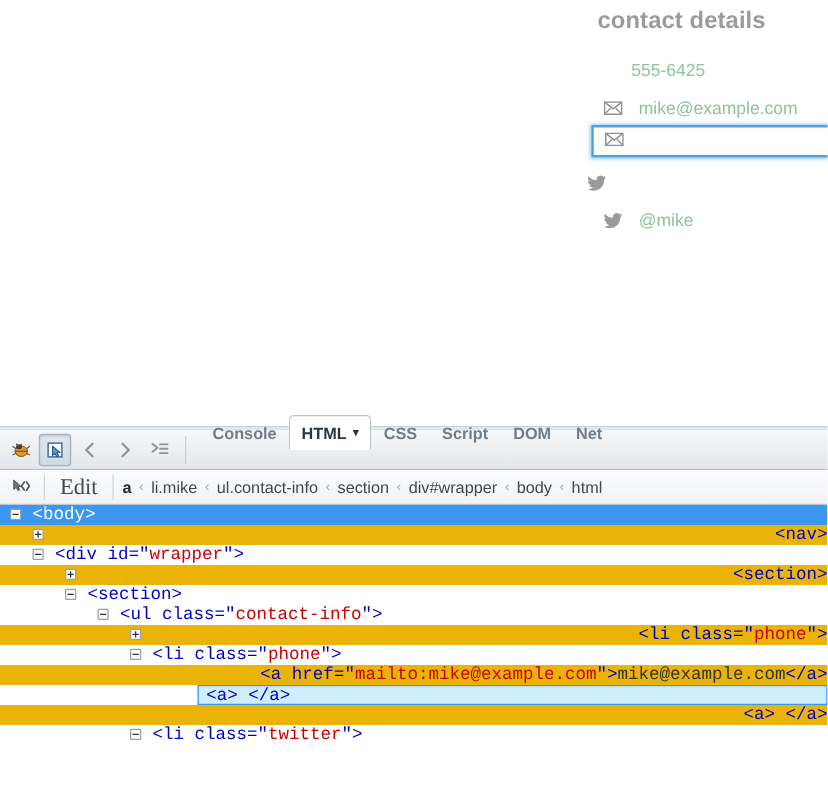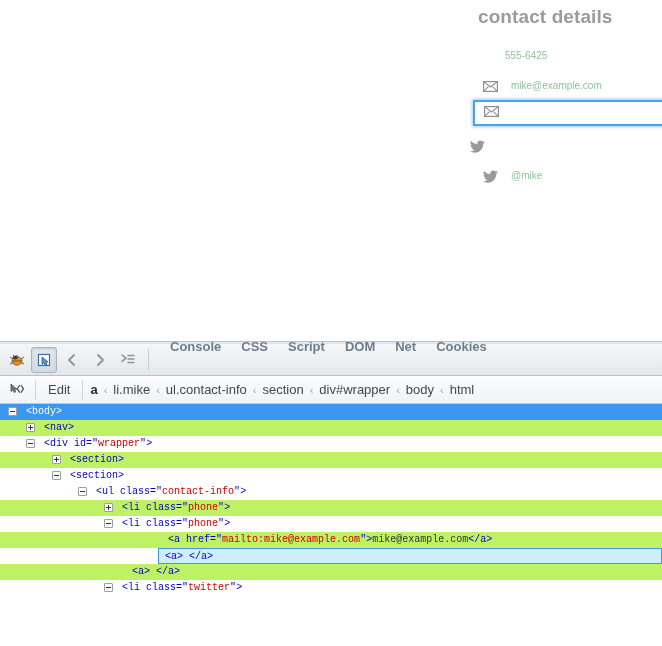--- a/index.html
+++ b/index.html
@@ -56,21 +56,21 @@
     width: 22px;
     text-align: left;
     color: #9a9a9a;
     font-size: 13px;
     vertical-align: middle;
   }
   .ci-icon svg { display: block; }
   .ci-link {
     color: #8ec49c;
     text-decoration: none;
-    font-size: 10px;
+    font-size: 14px;
     vertical-align: middle;
   }
   li.phone .ci-link { margin-left: 35px; }
   li.mail .ci-icon { margin-left: 13px; }
   li.twitter .ci-icon { margin-left: 13px; }
   li.mail .ci-link, li.twitter .ci-link { margin-left: 6px; }
 
   
   li.mail-empty {
     position: relative;
@@ -224,23 +224,24 @@
     color: #6d7a86;
     margin-left: 3px;
   }
   .bc-sep {
     width: 1px;
     height: 20px;
     background: #cfd6dd;
     margin: 0 6px;
   }
   .bc-edit {
-    font-size: 13px;
+    font-size: 18px;
     color: #3d4850;
     padding: 0 6px;
+    font-family: Liberation Serif, serif;
   }
   .bc-trail {
     display: flex;
     align-items: center;
     font-size: 13px;
     color: #3d4850;
     white-space: nowrap;
     overflow: hidden;
   }
   .bc-item { padding: 0 1px; }
@@ -254,31 +255,31 @@
   
   #fb-tree {
     position: absolute;
     left: 0;
     top: 62px;
     width: 662px;
     height: 243px;
     overflow: hidden;
     background: #ffffff;
     font-family: "Liberation Mono", monospace;
-    font-size: 10px;
+    font-size: 14px;
   }
   .tr-row {
     position: relative;
     height: 16px;
     line-height: 16px;
     white-space: nowrap;
     box-sizing: border-box;
   }
   .tr-row.odd  { background: #ffffff; }
-  .tr-row.even { background: #bef264; }
+  .tr-row.even { background: #eab308; text-align: right; }
   .tr-row.selected {
     background: #3b97f0;
   }
   .tr-row.selected .tok-tag,
   .tr-row.selected .tok-punct,
   .tr-row.selected .tok-attr,
   .tr-row.selected .tok-val,
   .tr-row.selected .tok-text { color: #ffffff; }
   .tr-row.inspected {
     background: #cfeefc;
@@ -392,25 +393,25 @@
       <div class="tb-btn">
         <svg width="16" height="14" viewBox="0 0 16 14">
           <path d="M2 2 L6 5.2 L2 8.4" fill="none" stroke="#8a95a0" stroke-width="1.6" stroke-linecap="round" stroke-linejoin="round"></path>
           <path d="M8 2.5 h6 M8 6 h6 M8 9.5 h6" stroke="#8a95a0" stroke-width="1.5" stroke-linecap="round"></path>
         </svg>
       </div>
     </div>
     <div class="tb-sep"></div>
     <div class="tb-tabs" id="fb-tabs">
         <div class="tb-tab"><span>Console</span></div>
+        <div class="tb-tab selected"><span>HTML</span><span class="tab-caret">▾</span></div>
         <div class="tb-tab"><span>CSS</span></div>
         <div class="tb-tab"><span>Script</span></div>
         <div class="tb-tab"><span>DOM</span></div>
         <div class="tb-tab"><span>Net</span></div>
-        <div class="tb-tab"><span>Cookies</span></div>
       </div>
   </div>
 
   <div id="fb-breadcrumb">
     <div class="bc-icon-btn">
       <svg width="17" height="15" viewBox="0 0 17 15">
         <path d="M3 2 L3 9.5 L5 7.8 L6.3 10.5 L7.7 9.8 L6.4 7.2 L8.8 7.2 Z" fill="#6a7684" stroke="#49535e" stroke-width="0.8" stroke-linejoin="round"></path>
         <path d="M11.5 3.5 L9.2 6.8 L11.5 10.2" fill="none" stroke="#49535e" stroke-width="1.3" stroke-linecap="round" stroke-linejoin="round"></path>
         <path d="M13.2 3.5 L15.5 6.8 L13.2 10.2" fill="none" stroke="#49535e" stroke-width="1.3" stroke-linecap="round" stroke-linejoin="round"></path>
       </svg>

